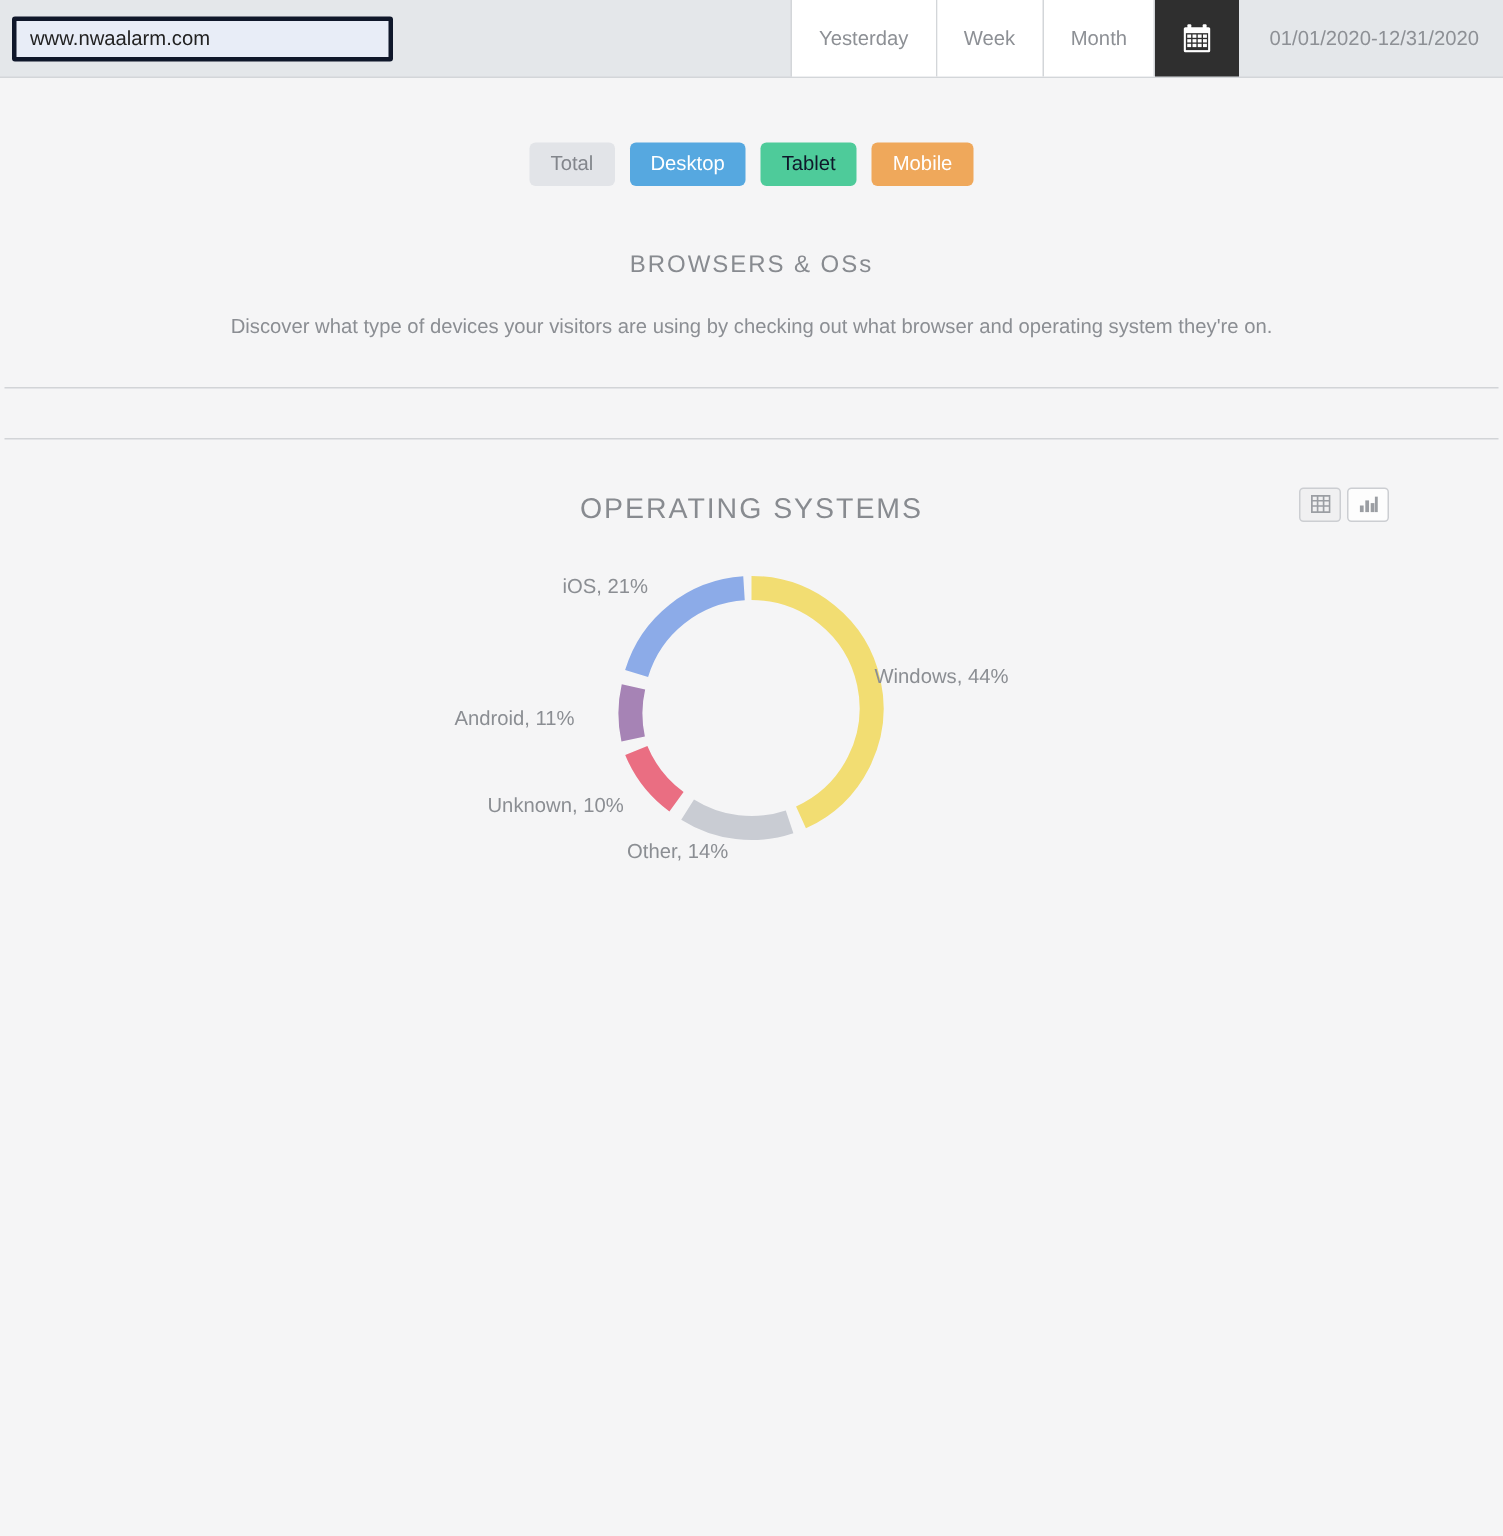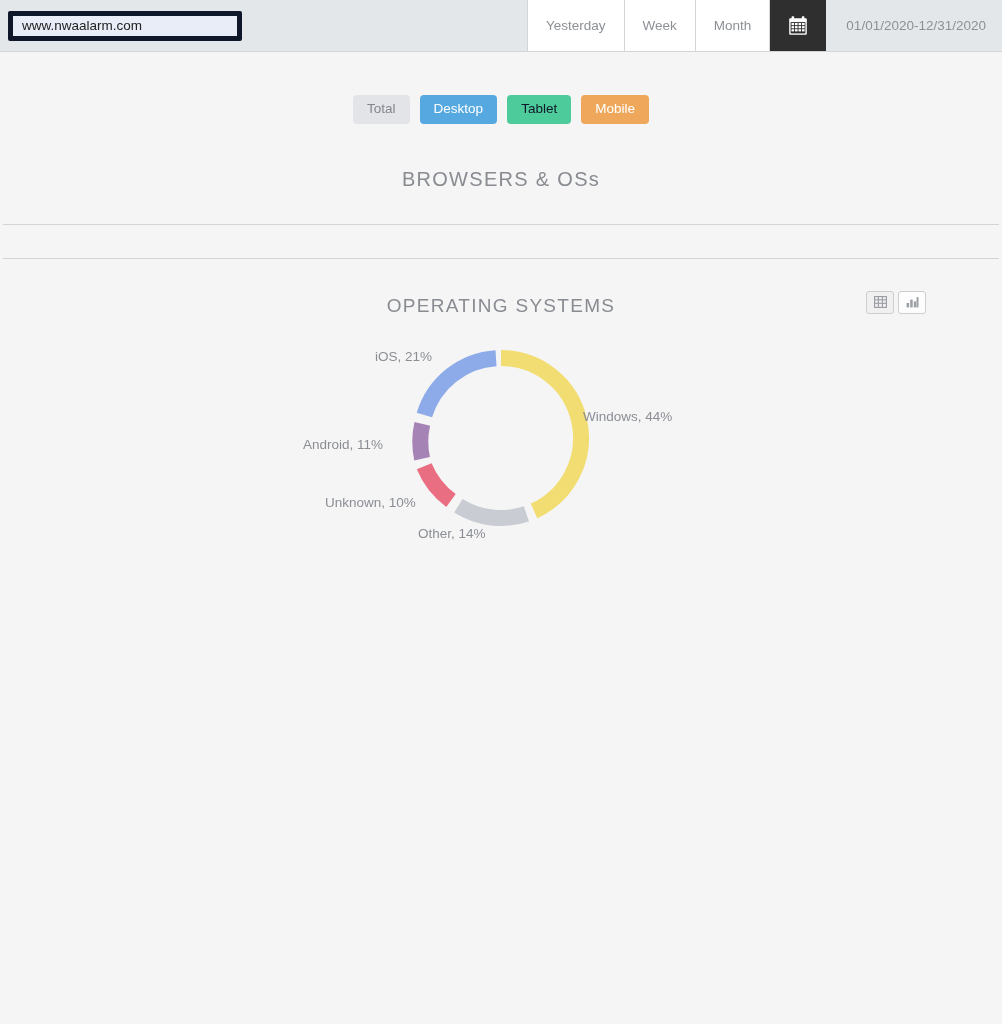--- a/index.html
+++ b/index.html
@@ -22,24 +22,24 @@
     display: flex;
     align-items: stretch;
   }
   .url-field-wrap {
     width: 270px;
     display: flex;
     align-items: center;
     padding-left: 8px;
   }
   .url-field {
-    width: 234px;
+    width: 254px;
     height: 30px;
     background: #e8edf7;
-    border: 5px solid #0f172a;
+    border: 3px solid #0f172a;
     border-radius: 2px;
     font-size: 13.5px;
     color: #222;
     padding: 0 9px;
     line-height: 28px;
     font-family: "Liberation Sans", "DejaVu Sans", sans-serif;
     outline: none;
   }
   .topbar-spacer { flex: 1 1 auto; border-right: 1px solid #d3d6d9; }
   .range-btn {
@@ -87,21 +87,21 @@
   }
   .pill.total  { background: #e2e4e8; color: #83868c; }
   .pill.desktop{ background: #56a8e0; color: #ffffff; }
   .pill.tablet { background: #4ecb9a; color: #0f172a; }
   .pill.mobile { background: #efa85b; color: #ffffff; }
 
   
   .intro { text-align: center; }
   .intro-title {
     margin-top: 44px;
-    font-size: 20px;
+    font-size: 16px;
     letter-spacing: 1.3px;
     color: #888b90;
     font-weight: normal;
   }
   .intro-desc {
     margin-top: 24px;
     font-size: 13.5px;
     color: #8b8e93;
   }
   .divider {
@@ -210,20 +210,21 @@
   <div class="pill tablet">
     <span>Tablet</span>
   </div>
   <div class="pill mobile">
     <span>Mobile</span>
   </div>
 </div>
 
 <div class="intro">
   <h1 class="intro-title">BROWSERS &amp; OSs</h1>
+  <div class="intro-desc">Discover what type of devices your visitors are using by checking out what browser and operating system they're on.</div>
 </div>
 <div class="divider"></div>
 
 <div class="panel">
 
 </div>
 <div class="divider"></div>
 
 <div class="panel">
   <div class="panel-head">

